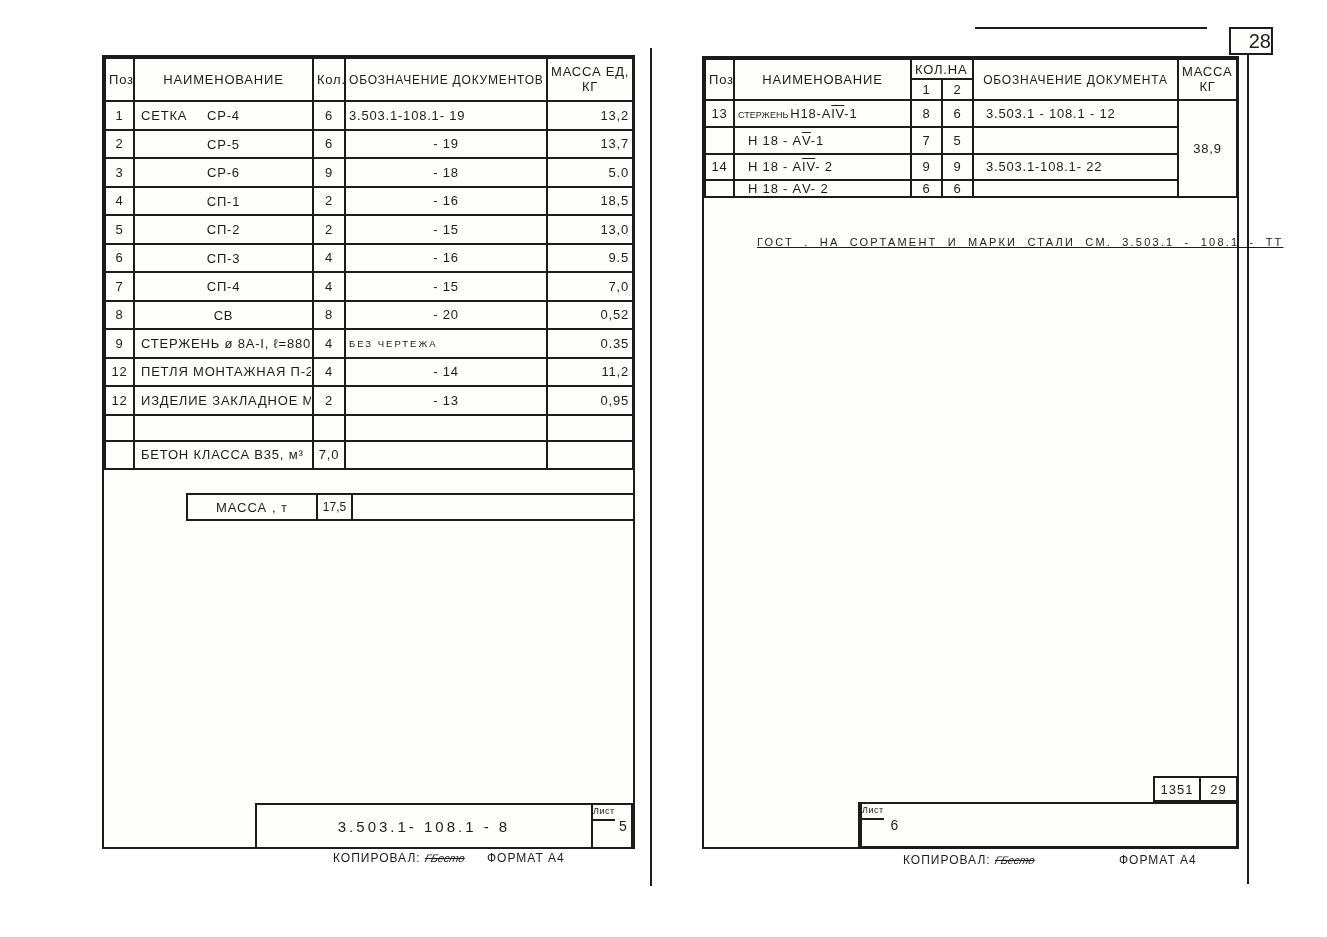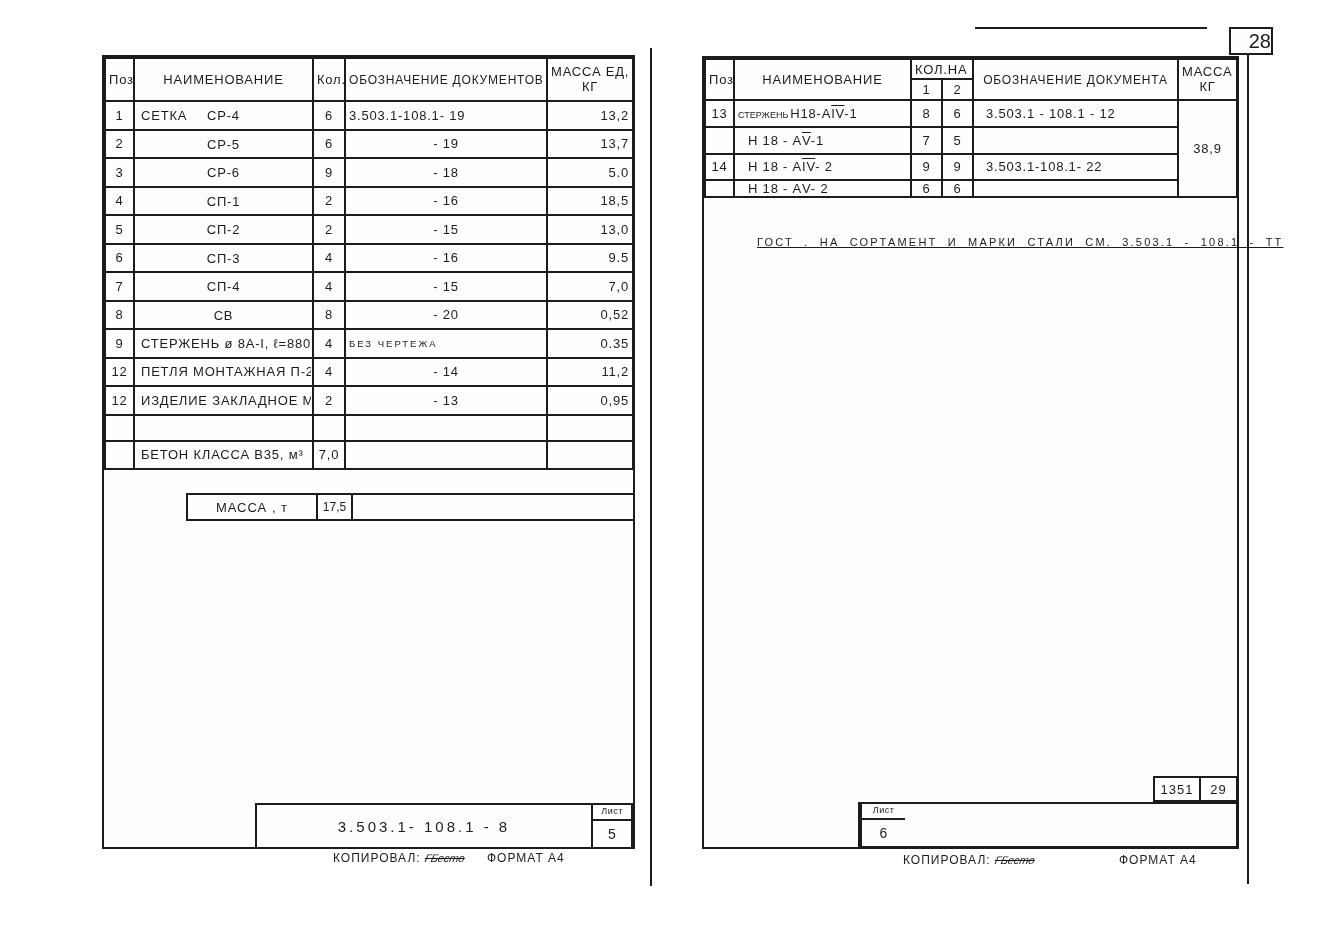--- a/index.html
+++ b/index.html
@@ -33,21 +33,21 @@
   .nsmall { font-size:9px; letter-spacing:0; padding-right:2px; }
   .merged-mass { text-align:center; vertical-align:middle; font-size:14px; }
 
   .abs { position:absolute; box-sizing:border-box; }
   .box { border:2px solid var(--ink); background:#fefefc; }
   .note { font-size:11px; letter-spacing:2.2px; word-spacing:5px; white-space:nowrap; }
 
   .title-block { display:flex; }
   .tb-main { flex:1; display:flex; align-items:center; justify-content:center;
     font-size:15px; letter-spacing:3px; }
-  .tb-sheet { width:38px; border-left:2px solid var(--ink); display:flex; flex-direction:column; }
+  .tb-sheet { width:38px; border-left:2px solid var(--ink); display:flex; flex-direction:row; }
   .tb-sheet-label { height:14px; border-bottom:2px solid var(--ink); font-size:9px;
     text-align:center; line-height:13px; letter-spacing:0.5px; }
   .tb-sheet-num { flex:1; display:flex; align-items:center; justify-content:center; font-size:14px; }
 
   .stamp { display:flex; }
   .stamp-cell { display:flex; align-items:center; justify-content:center; font-size:13px; letter-spacing:1px; }
 
   .footer-line { font-size:12px; letter-spacing:1px; white-space:nowrap; }
   .sig { display:inline-block; font-size:11px; font-style:italic; text-decoration:line-through;
     transform:skewX(-12deg); letter-spacing:0; margin-left:4px; }

